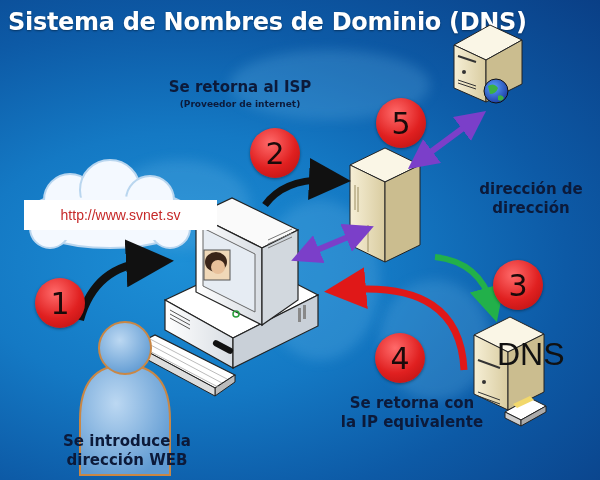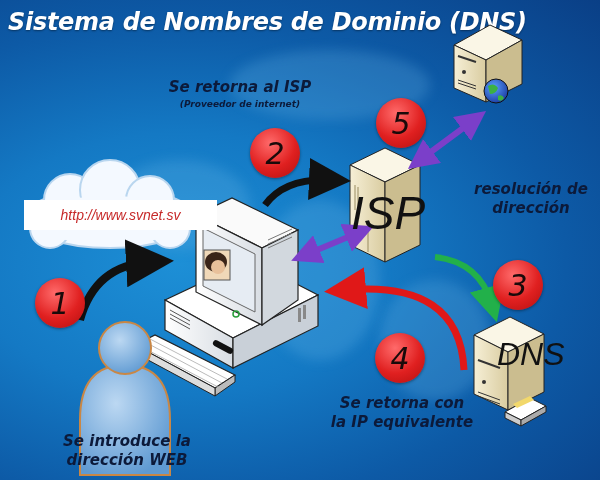--- a/index.html
+++ b/index.html
@@ -1,20 +1,19 @@
 <!DOCTYPE html>
 <html><head>
 <meta charset="utf-8">
 <style>
   html, body { margin:0; padding:0; }
   body { width:600px; height:480px; overflow:hidden; font-family:"DejaVu Sans", sans-serif; }
   #stage {
     position:relative; width:600px; height:480px; overflow:hidden;
     background: radial-gradient(ellipse at 30% 55%, #1d8fd6 0%, #1479c4 35%, #0d5aa6 65%, #0a3f86 100%);
-    font-style: italic;
   }
   .map-blob { position:absolute; background:rgba(120,190,235,0.22); border-radius:50%; filter:blur(6px); }
   .title {
     position:absolute; left:8px; top:8px; color:#fff; font-weight:bold; font-size:24px;
     letter-spacing:-0.3px; text-shadow:0 1px 2px rgba(0,0,0,0.4); white-space:nowrap;
   }
   .caption { position:absolute; color:#0c1a3a; font-weight:bold; text-align:center; line-height:1.25; }
   .badge {
     position:absolute; width:50px; height:50px; border-radius:50%;
     background: radial-gradient(circle at 40% 30%, #ff6a6a 0%, #e02020 55%, #b30f0f 100%);
@@ -166,40 +165,39 @@
     <path d="M80,320 Q95,265 150,262" fill="none" stroke="#111" stroke-width="8" marker-end="url(#ahBlack)"></path>
     <path d="M265,205 Q285,178 330,180" fill="none" stroke="#111" stroke-width="7" marker-end="url(#ahBlack)"></path>
     <path d="M435,257 Q480,262 492,305" fill="none" stroke="#22b04a" stroke-width="6" marker-end="url(#ahGreen)"></path>
     <path d="M464,370 Q460,280 345,290" fill="none" stroke="#e01818" stroke-width="7" marker-end="url(#ahRed)"></path>
     <path d="M420,160 L474,120" fill="none" stroke="#7b3fc9" stroke-width="6" marker-end="url(#ahPurple)" marker-start="url(#ahPurpleS)"></path>
     <path d="M305,255 L360,232" fill="none" stroke="#7b3fc9" stroke-width="6" marker-end="url(#ahPurple)" marker-start="url(#ahPurpleS)"></path>
   </svg>
 
   <div class="cloud-text">http://www.svnet.sv</div>
 
-  <div class="label-big" style="left:351px;top:190px;">ISP</div>
   <div class="label-big" style="left:497px;top:338px;font-size:32px;">DNS</div>
 
   <div class="badge" style="left:35px;top:278px;">1</div>
   <div class="badge" style="left:250px;top:128px;">2</div>
   <div class="badge" style="left:493px;top:260px;">3</div>
   <div class="badge" style="left:375px;top:333px;">4</div>
   <div class="badge" style="left:376px;top:98px;">5</div>
 
   <div class="caption" style="left:150px;top:78px;width:180px;font-size:15px;">
     <div>Se retorna al ISP</div>
     <div style="font-size:9px;margin-top:2px;">(Proveedor de internet)</div>
   </div>
 
   <div class="caption" style="left:465px;top:180px;width:132px;font-size:15px;">
-    <div>resolución de</div>
+    <div>dirección de</div>
     <div>dirección</div>
   </div>
 
-  <div class="caption" style="left:322px;top:394px;width:160px;font-size:15px;">
+  <div class="caption" style="left:332px;top:394px;width:160px;font-size:15px;">
     <div>Se retorna con</div>
     <div>la IP equivalente</div>
   </div>
 
   <div class="caption" style="left:52px;top:432px;width:150px;font-size:15px;">
     <div>Se introduce la</div>
     <div>dirección WEB</div>
   </div>
 </div>
 

